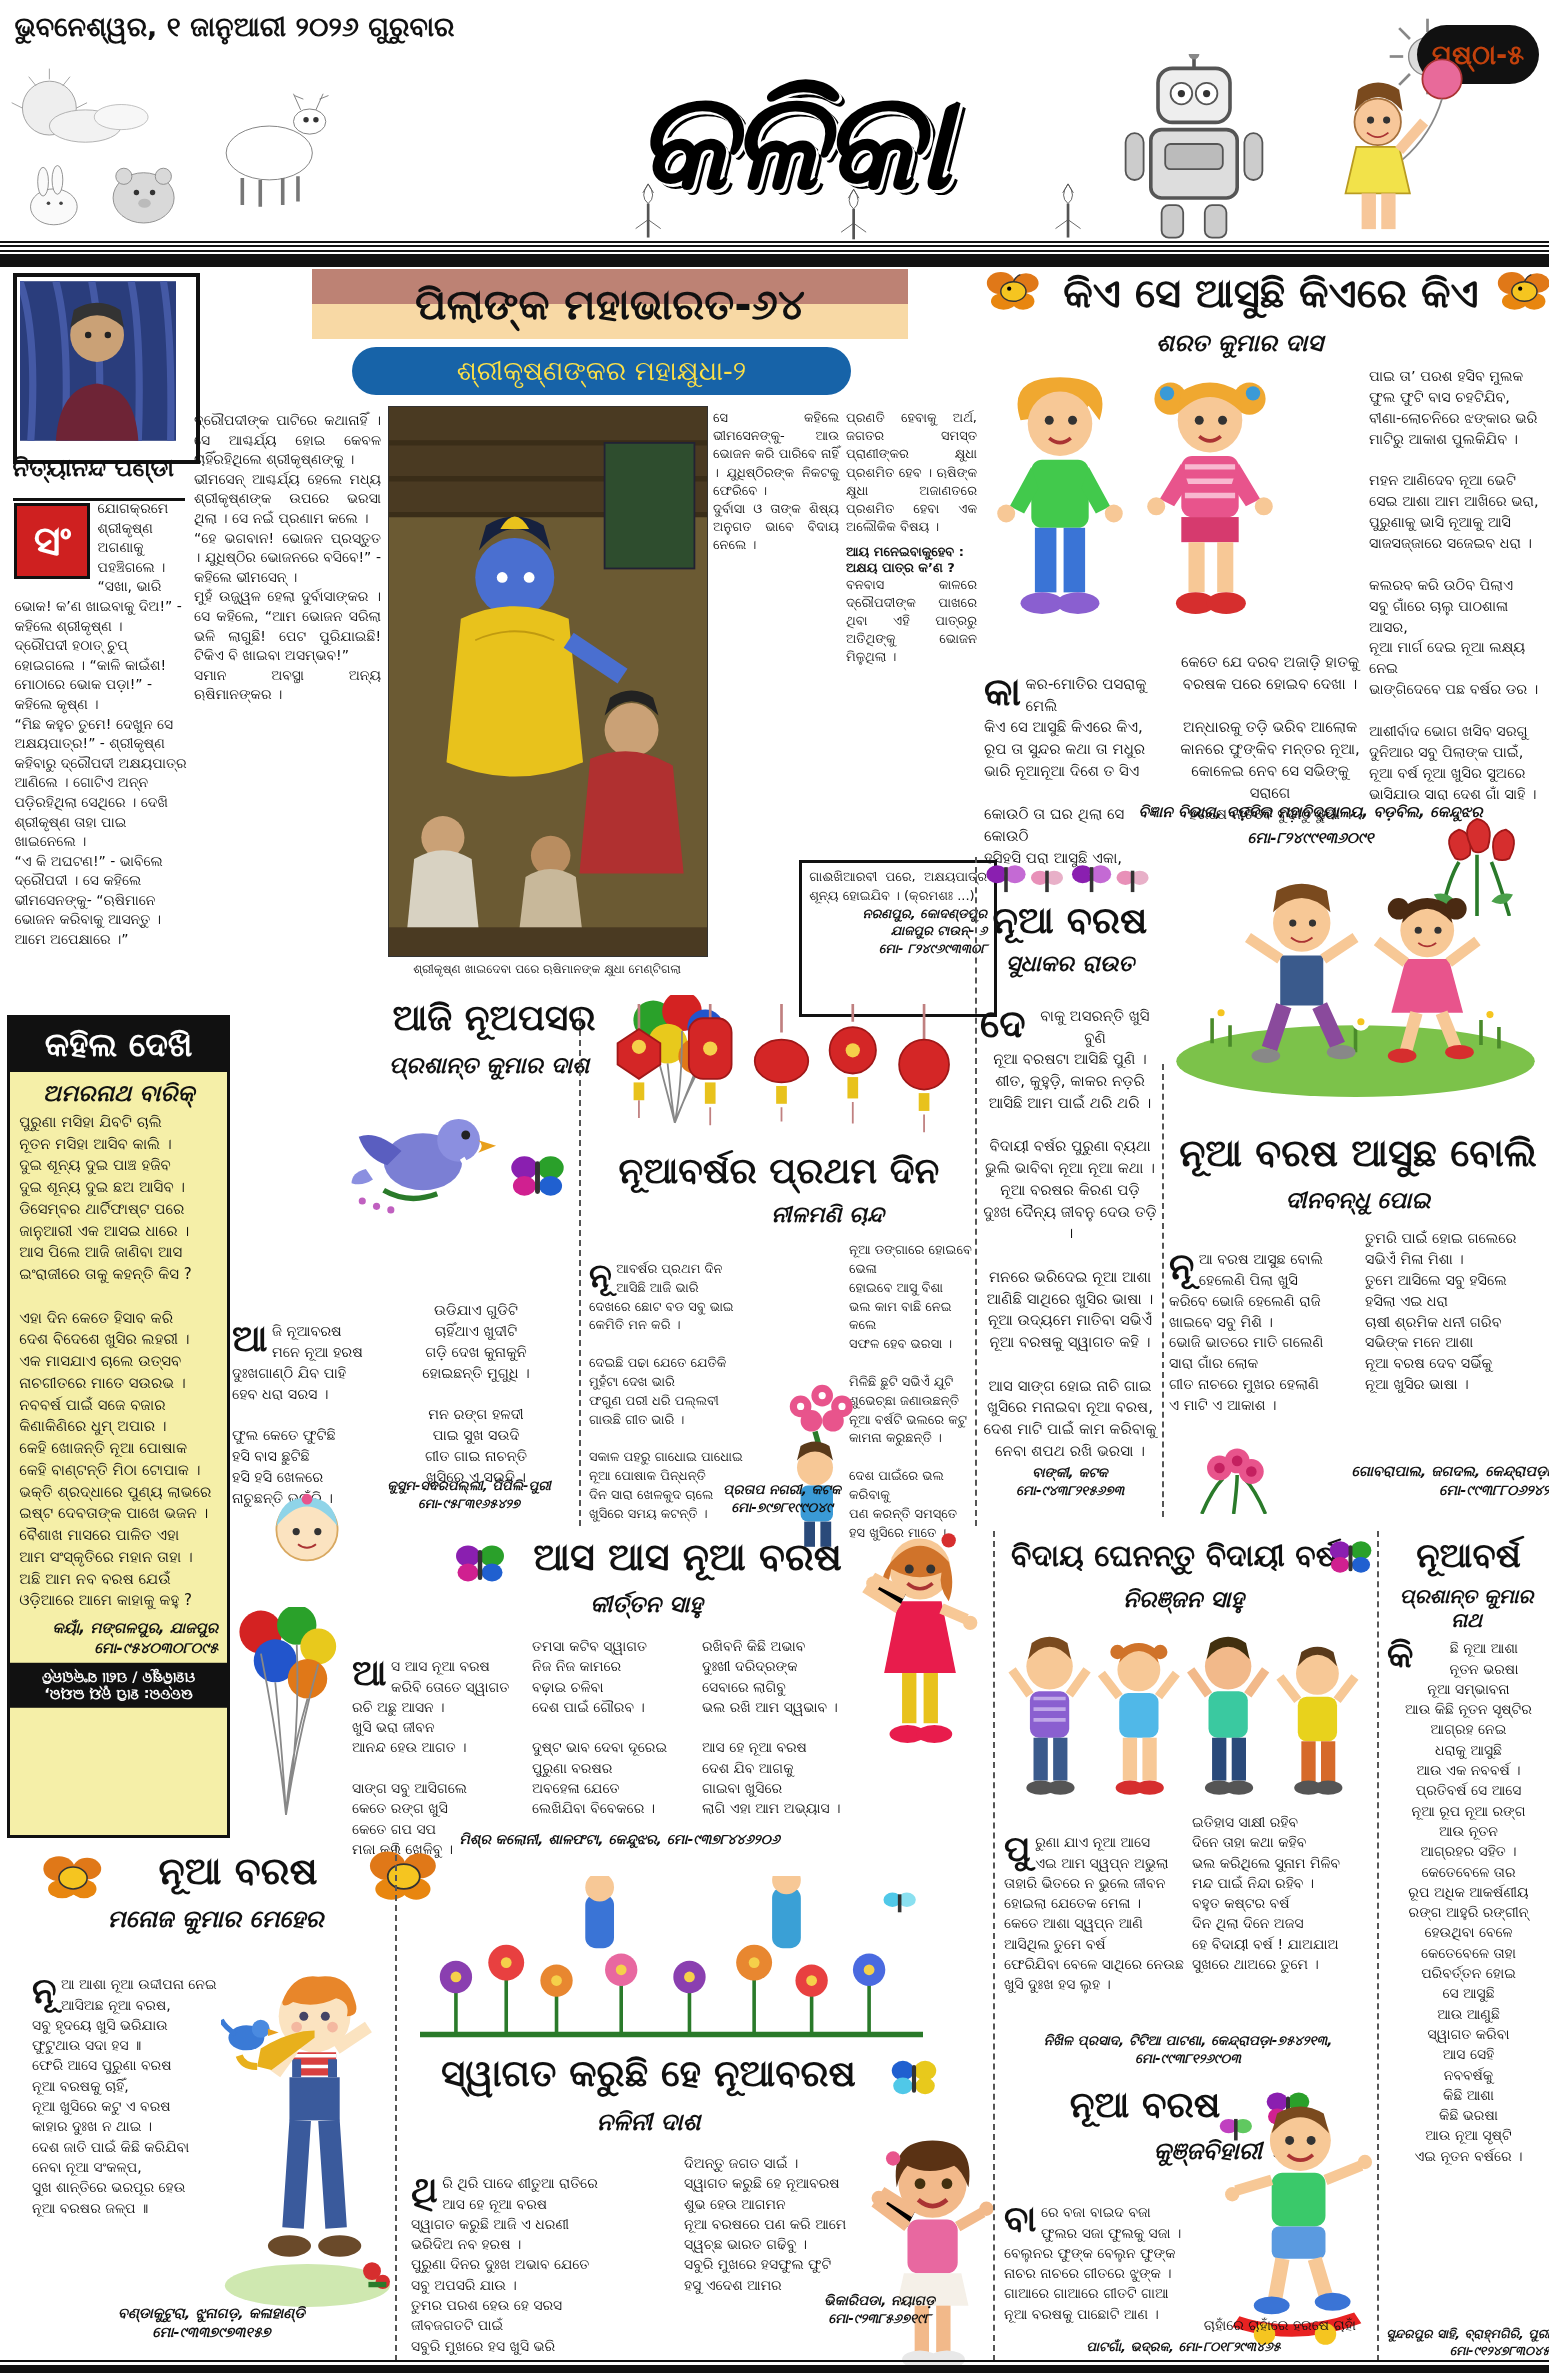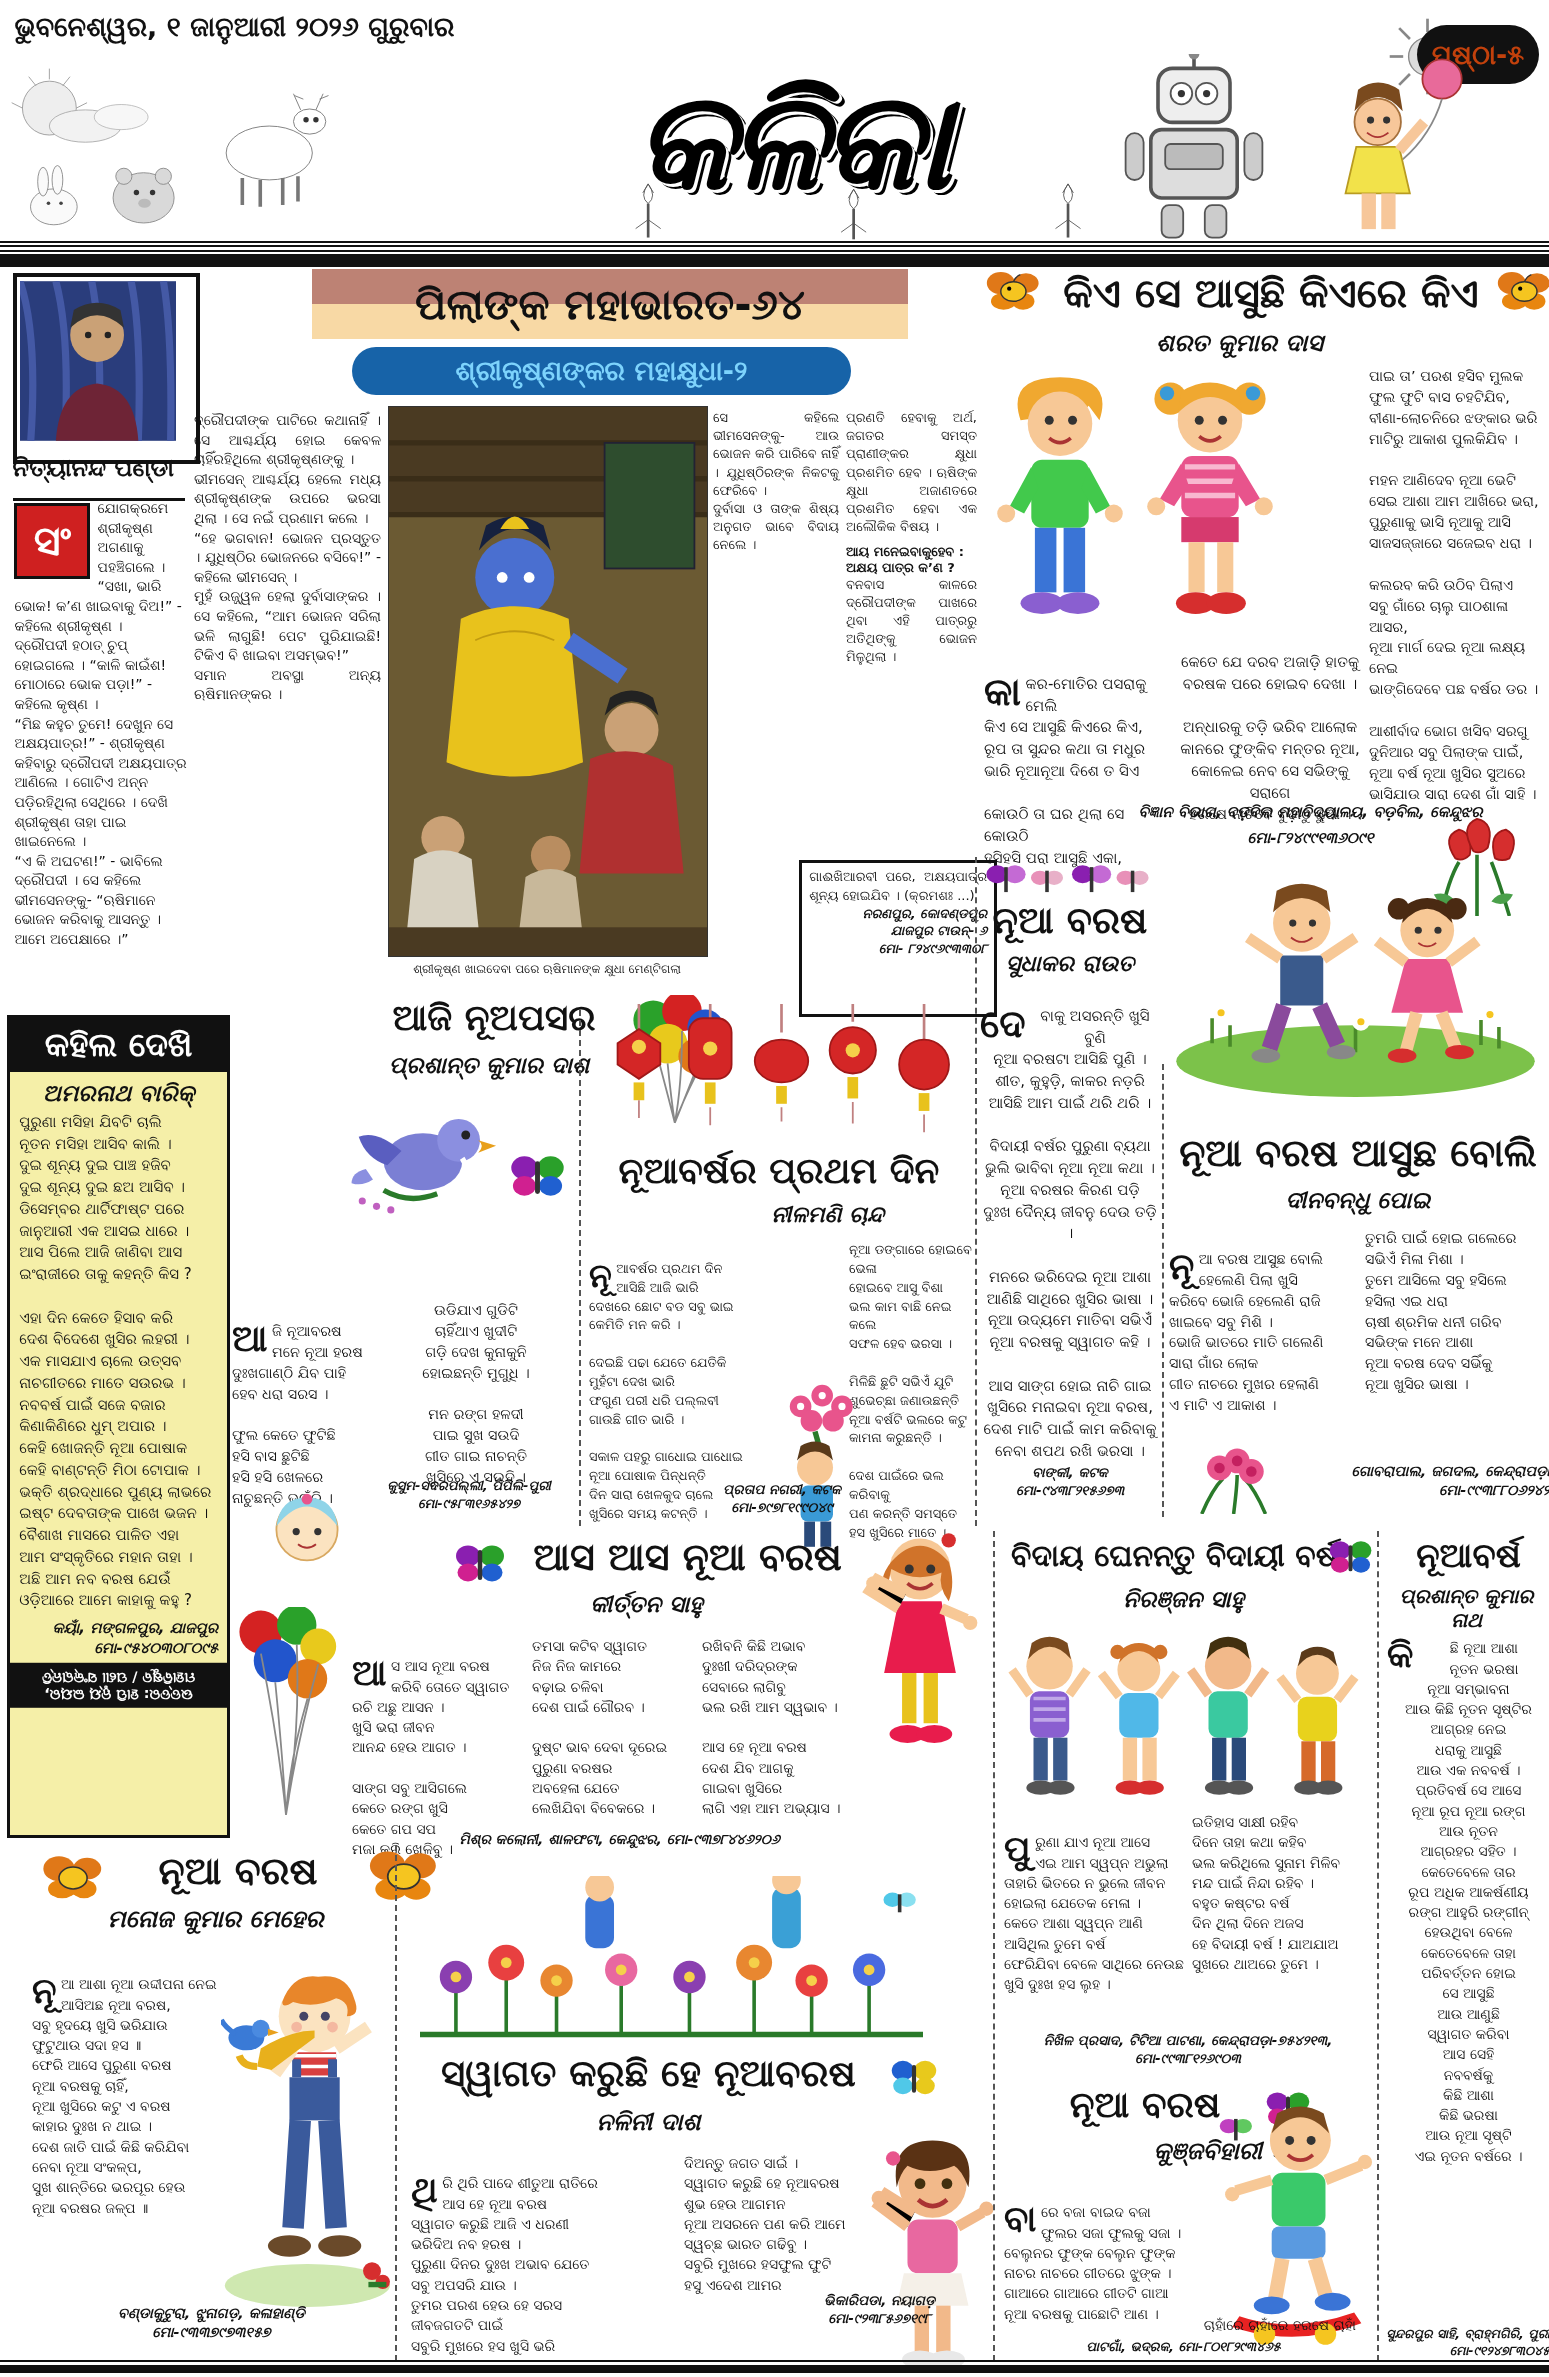--- a/index.html
+++ b/index.html
@@ -152,22 +152,22 @@
     <span style="float:left;width:70px;height:70px;background:#cf2020;color:#fff;font-size:41px;font-weight:bold;
           display:flex;align-items:center;justify-content:center;margin:3.6px 7.2px 3.6px 0;border:3.6px solid #111">ସଂ</span>
     <span class="body-txt">ଯୋଗକ୍ରମେ ଶ୍ରୀକୃଷ୍ଣ ଅଗଣାକୁ ପହଞ୍ଚିଗଲେ । “ସଖା, ଭାରି ଭୋକ! କ’ଣ ଖାଇବାକୁ ଦିଅ!” - କହିଲେ ଶ୍ରୀକୃଷ୍ଣ ।
 ଦ୍ରୌପଦୀ ହଠାତ୍ ଚୁପ୍ ହୋଇଗଲେ । “କାଳି କାଇଁଶ! ମୋଠାରେ ଭୋକ ପଡ଼ା!” - କହିଲେ କୃଷ୍ଣ ।
 “ମିଛ କହୁଚ ତୁମେ! ଦେଖୁନ ସେ ଅକ୍ଷୟପାତ୍ର!” - ଶ୍ରୀକୃଷ୍ଣ କହିବାରୁ ଦ୍ରୌପଦୀ ଅକ୍ଷୟପାତ୍ର ଆଣିଲେ । ଗୋଟିଏ ଅନ୍ନ ପଡ଼ିରହିଥିଲା ସେଥିରେ । ଦେଖି ଶ୍ରୀକୃଷ୍ଣ ତାହା ପାଇ ଖାଇନେଲେ ।
 “ଏ କି ଅଘଟଣ!” - ଭାବିଲେ ଦ୍ରୌପଦୀ । ସେ କହିଲେ ଭୀମସେନଙ୍କୁ- “ଋଷିମାନେ ଭୋଜନ କରିବାକୁ ଆସନ୍ତୁ । ଆମେ ଅପେକ୍ଷାରେ ।”</span>
   </div>
 
   <div class="abs" style="left:312px;top:269px;width:596px;height:70px;background:linear-gradient(#bd8274 0 50%,#f8d9a5 50% 100%);
        display:flex;align-items:center;justify-content:center;font-size:42px;font-weight:bold">ପିଲାଙ୍କ ମହାଭାରତ-୬୪</div>
-  <div class="abs" style="left:352px;top:347px;width:499px;height:48px;background:#1763a8;border-radius:25px;color:#7dd3fc;
-       display:flex;align-items:center;justify-content:center;font-size:27px;font-weight:bold">ଶ୍ରୀକୃଷ୍ଣଙ୍କର ମହାକ୍ଷୁଧା-୨</div>
+  <div class="abs" style="left:352px;top:347px;width:499px;height:48px;background:#1763a8;border-radius:25px;color:#fde047;
+       display:flex;align-items:center;justify-content:center;font-size:27px;font-weight:normal">ଶ୍ରୀକୃଷ୍ଣଙ୍କର ମହାକ୍ଷୁଧା-୨</div>
 
   <div class="abs body-txt" style="left:194px;top:411px;width:187px;height:588px;font-size:14px">ଦ୍ରୌପଦୀଙ୍କ ପାଟିରେ କଥାନାହିଁ । ସେ ଆଶ୍ଚର୍ଯ୍ୟ ହୋଇ କେବଳ ଚାହିଁରହିଥିଲେ ଶ୍ରୀକୃଷ୍ଣଙ୍କୁ ।
 ଭୀମସେନ୍ ଆଶ୍ଚର୍ଯ୍ୟ ହେଲେ ମଧ୍ୟ ଶ୍ରୀକୃଷ୍ଣଙ୍କ ଉପରେ ଭରସା ଥିଲା । ସେ ନଇଁ ପ୍ରଣାମ କଲେ ।
 “ହେ ଭଗବାନ! ଭୋଜନ ପ୍ରସ୍ତୁତ । ଯୁଧିଷ୍ଠିର ଭୋଜନରେ ବସିବେ!” - କହିଲେ ଭୀମସେନ୍ ।
 ମୁହଁ ଉଜ୍ଜ୍ୱଳ ହେଲା ଦୁର୍ବାସାଙ୍କର । ସେ କହିଲେ, “ଆମ ଭୋଜନ ସରିଲା ଭଳି ଲାଗୁଛି! ପେଟ ପୁରିଯାଇଛି! ଟିକିଏ ବି ଖାଇବା ଅସମ୍ଭବ!”
 ସମାନ ଅବସ୍ଥା ଅନ୍ୟ ଋଷିମାନଙ୍କର ।</div>
 
   <div class="abs" style="left:388px;top:406px;width:318px;height:549px;border:1.8px solid #333">
     <svg width="100%" height="100%" viewBox="0 0 177 306" preserveAspectRatio="none">
       <rect width="177" height="306" fill="#6b5a33"></rect>
@@ -872,21 +872,21 @@
 ଭରିଦିଅ ନବ ହରଷ ।
 ପୁରୁଣା ଦିନର ଦୁଃଖ ଅଭାବ ଯେତେ
 ସବୁ ଅପସରି ଯାଉ ।
 ତୁମର ପରଶ ହେଉ ହେ ସରସ
 ଜୀବଜଗତଟି ପାଇଁ
 ସବୁରି ମୁଖରେ ହସ ଖୁସି ଭରି</span>
   </div>
   <div class="abs poem" style="left:684px;top:2153px;width:180px;font-size:14px">ଦିଅନ୍ତୁ ଜଗତ ସାଇଁ ।
 ସ୍ୱାଗତ କରୁଛି ହେ ନୂଆବରଷ
 ଶୁଭ ହେଉ ଆଗମନ
-ନୂଆ ଅସରନେ ପଣ କରି ଆମେ
+ନୂଆ ବରଷରେ ପଣ କରି ଆମେ
 ସ୍ୱଚ୍ଛ ଭାରତ ଗଢିବୁ ।
 ସବୁରି ମୁଖରେ ହସଫୁଲ ଫୁଟି
 ହସୁ ଏଦେଶ ଆମର</div>
   <div class="abs" style="left:864px;top:2137px">
     <svg width="130" height="235" viewBox="0 0 72 131">
       <circle cx="38" cy="26" r="19" fill="#f2b98a"></circle>
       <path d="M18 28q-4 -26 20 -26q24 0 20 26q-4 -10 -8 -12q-14 6 -26 0q-4 4 -6 12" fill="#5a3214"></path>
       <circle cx="16" cy="12" r="4" fill="#e8548c"></circle>
       <circle cx="31" cy="26" r="3" fill="#42300f"></circle>
         <circle cx="46" cy="26" r="3" fill="#42300f"></circle>

